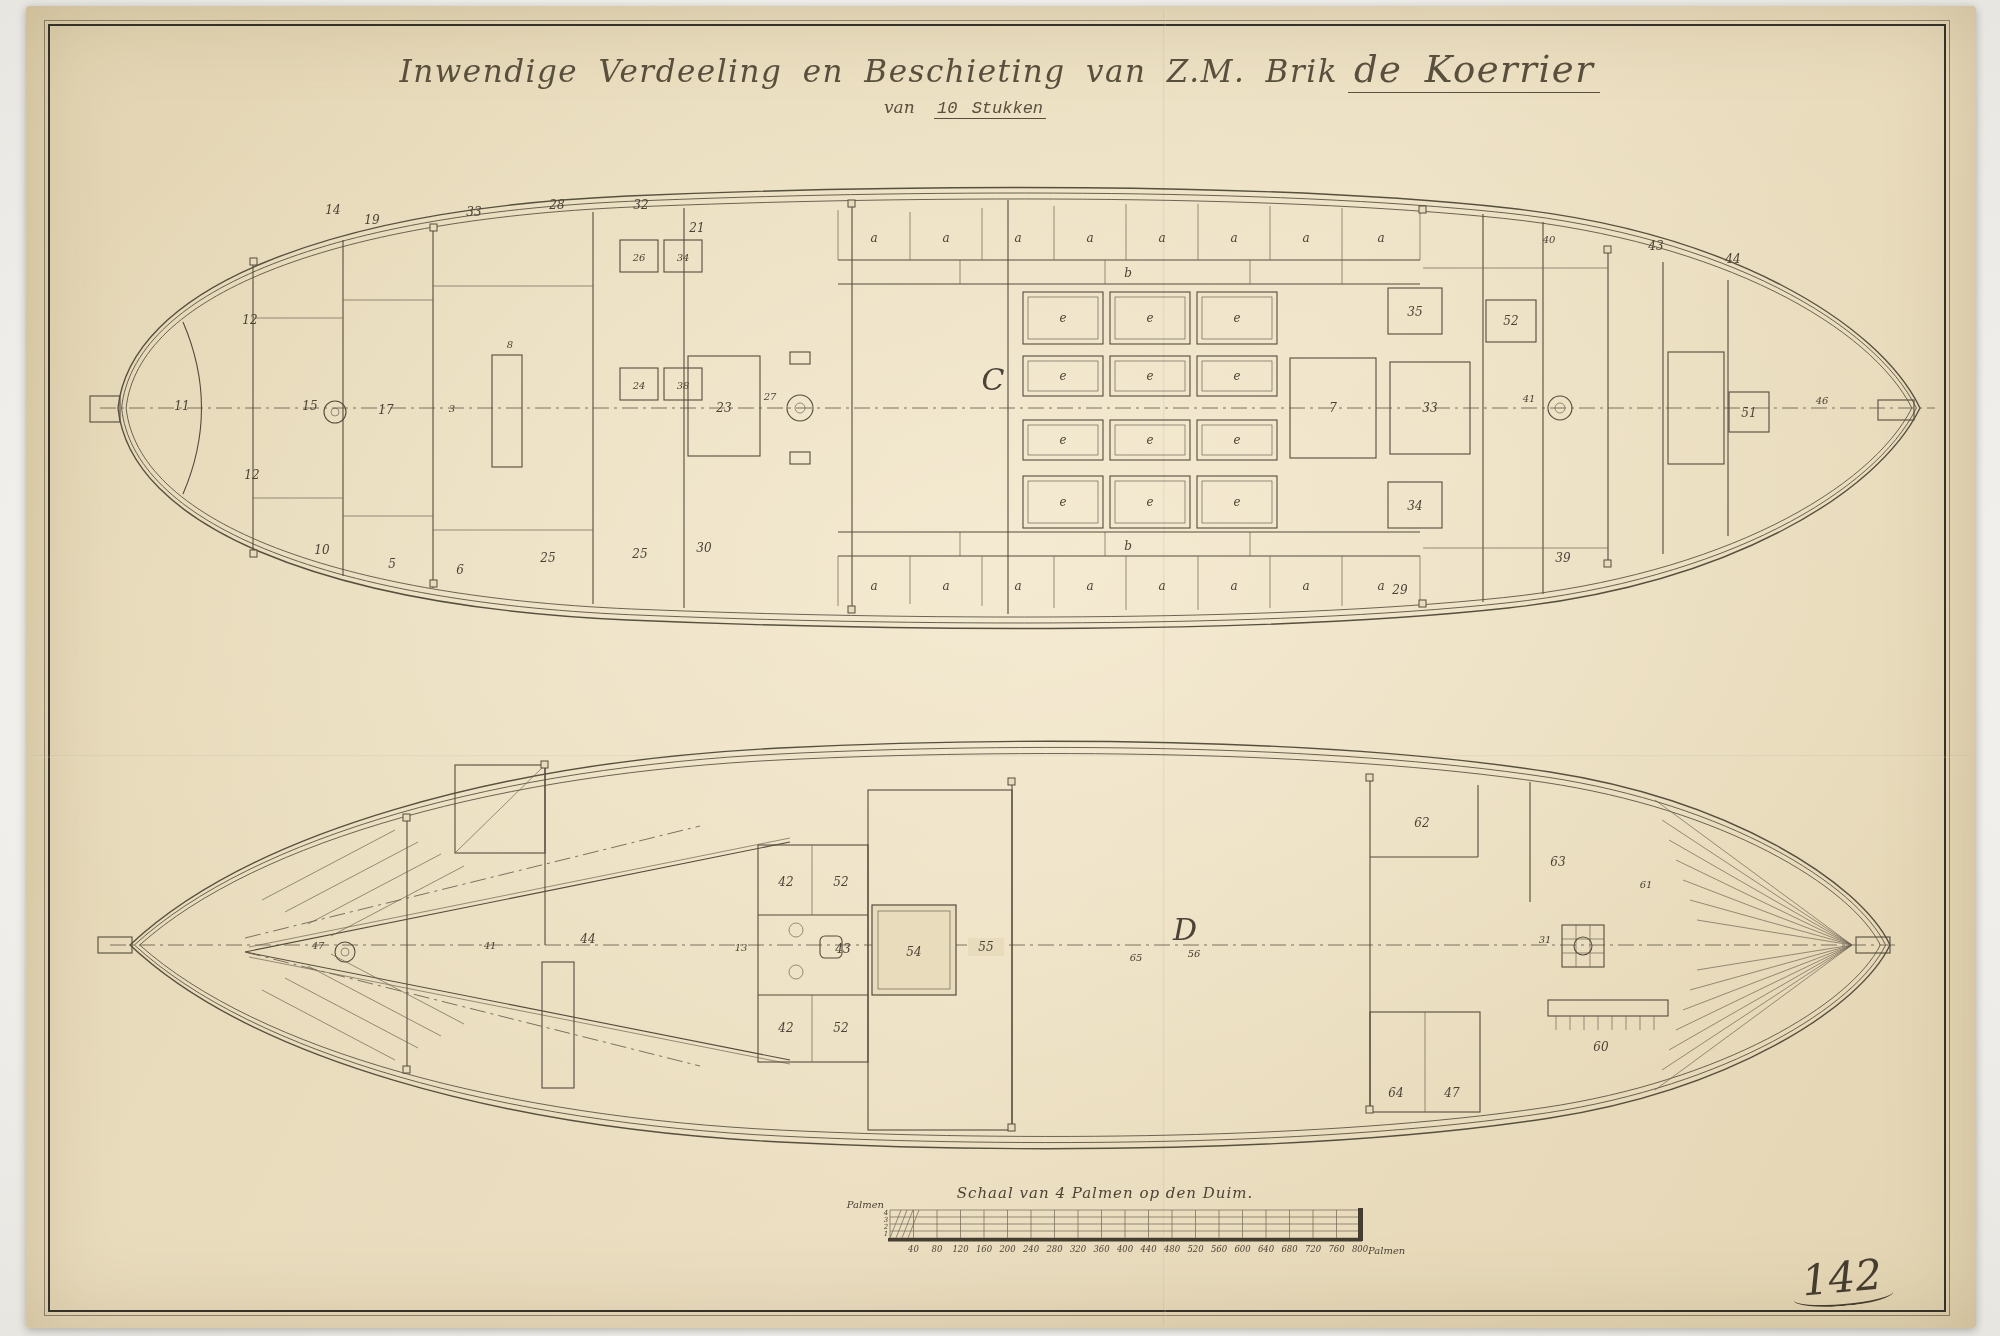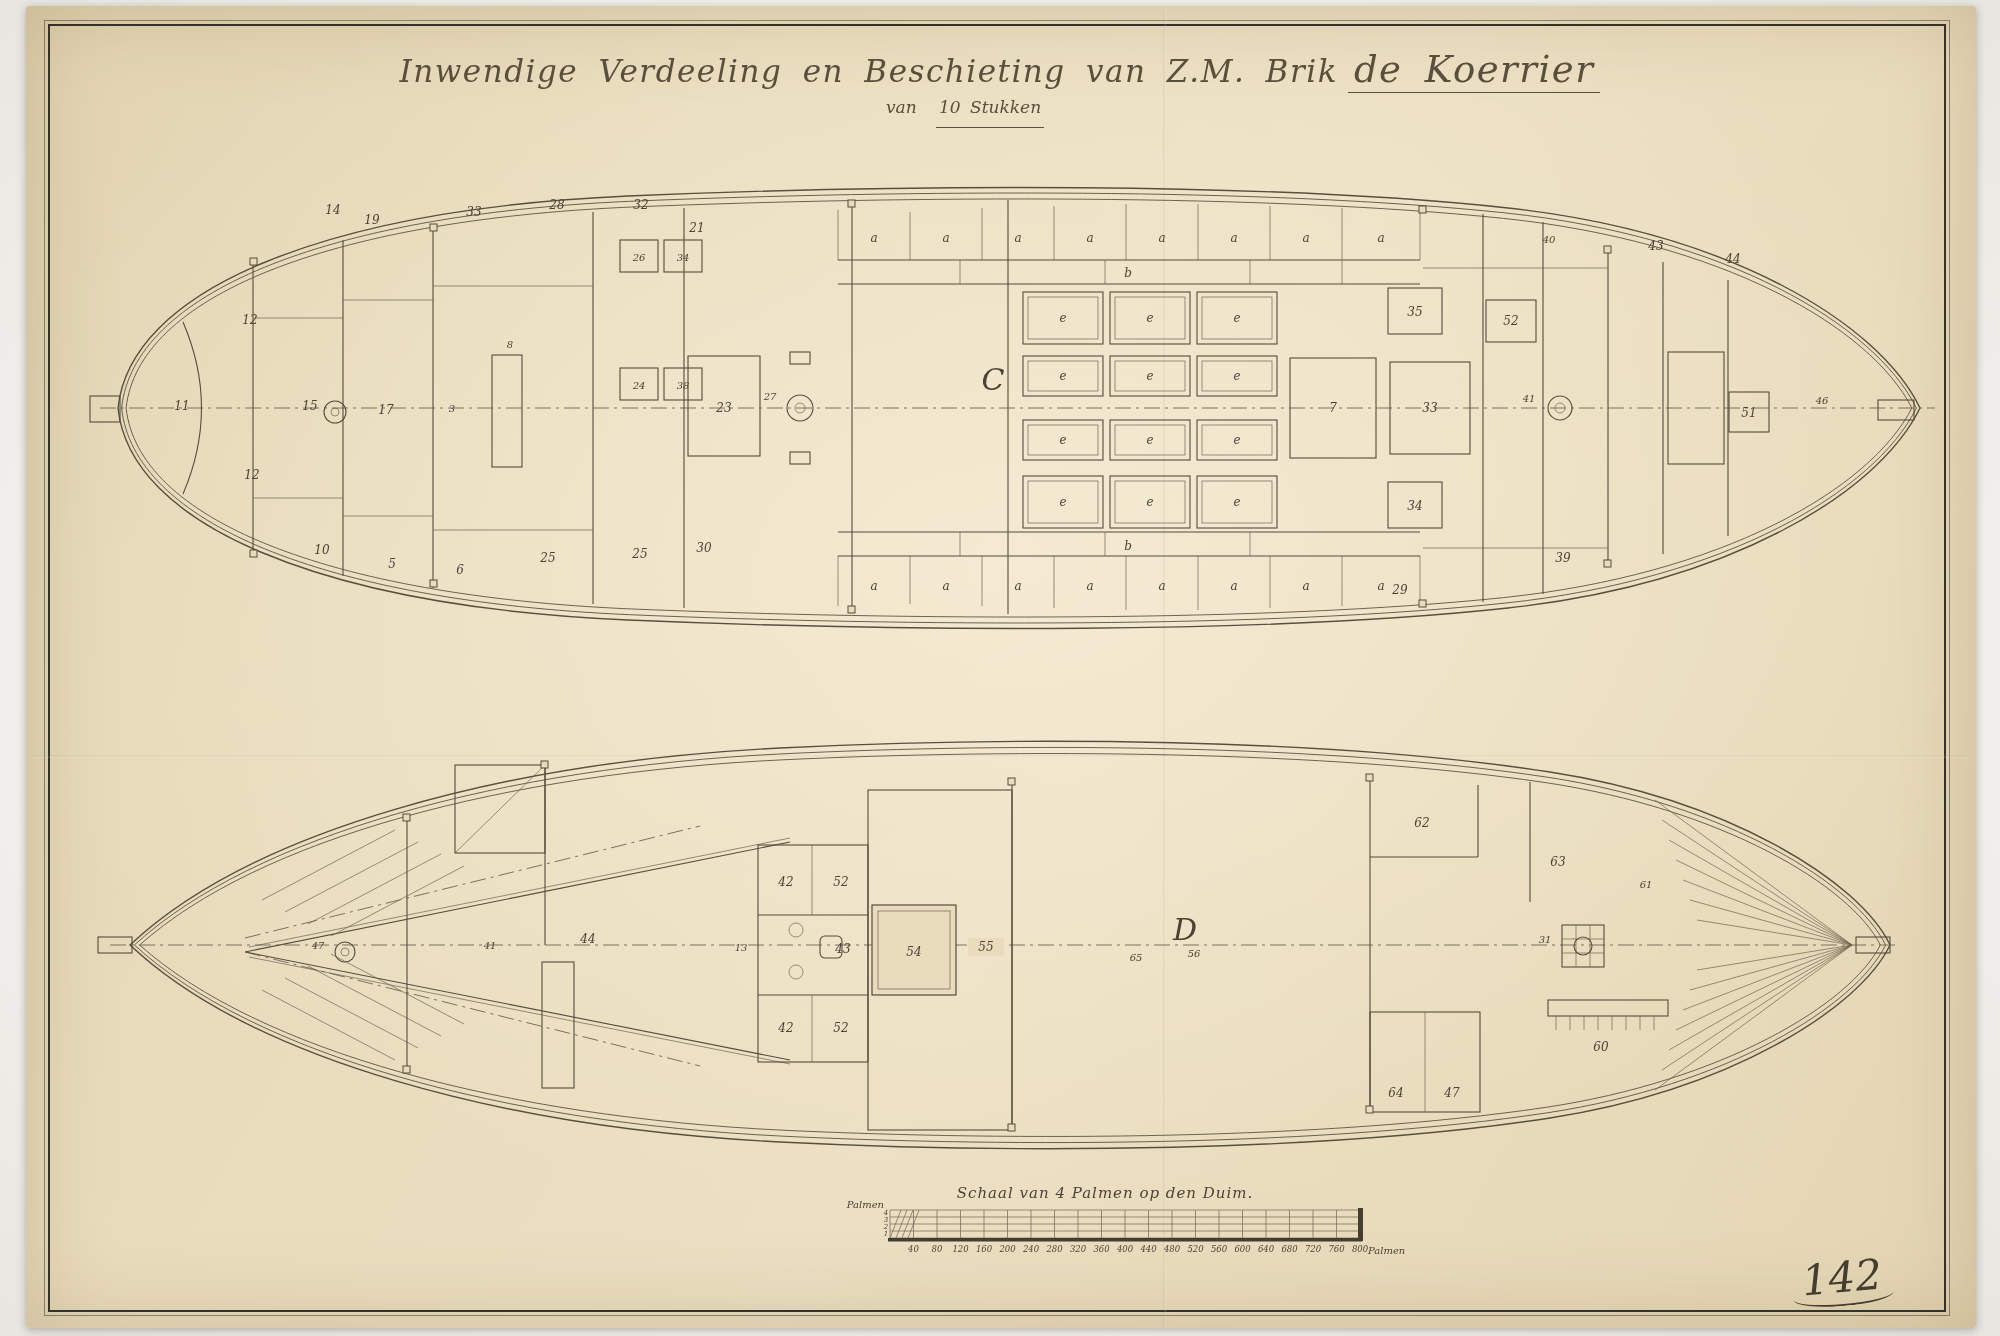--- a/index.html
+++ b/index.html
@@ -16,21 +16,21 @@
   .crease{position:absolute;pointer-events:none;}
   #crease-v{left:1163px;top:10px;width:3px;height:1316px;
     background:linear-gradient(to right, rgba(110,88,50,.10), rgba(255,255,240,.16));}
   #crease-h{left:30px;top:755px;width:1940px;height:3px;
     background:linear-gradient(to bottom, rgba(110,88,50,.08), rgba(255,255,240,.14));}
   
   #title-block{position:absolute;left:0;top:48px;width:2000px;text-align:center;color:#594f3d;}
   #title-line1{font-style:italic;font-size:31px;letter-spacing:1.5px;word-spacing:9px;}
   #title-line1 .ship{font-size:37px;border-bottom:1.5px solid #594f3d;padding:0 6px 1px 6px;margin-left:10px;}
   #title-line2{font-style:italic;font-size:17px;margin-top:6px;margin-left:-70px;word-spacing:4px;}
-  #title-line2 .uv{border-bottom:1px solid #594f3d;padding:0 3px 10px 3px;margin-left:10px;}
+  #title-line2 .uv{border-bottom:1px solid #594f3d;padding:0 3px 0 3px;margin-left:10px;font-family:Liberation Mono, monospace;}
   
   #sheet-number{position:absolute;right:108px;bottom:30px;font-style:italic;font-size:42px;
     color:#453d30;transform:rotate(-5deg);border-bottom:2px solid #453d30;border-radius:0 0 50% 50%/0 0 10px 10px;
     padding:0 10px 2px 10px;}
   
   svg.draw{position:absolute;left:0;top:0;width:2000px;height:1336px;}
   .h{fill:none;stroke:#57503f;stroke-width:1.4;}
   .h2{fill:none;stroke:#57503f;stroke-width:.9;}
   .w{fill:none;stroke:#554c3d;stroke-width:1.1;}
   .t{fill:none;stroke:#6e6453;stroke-width:.7;}

